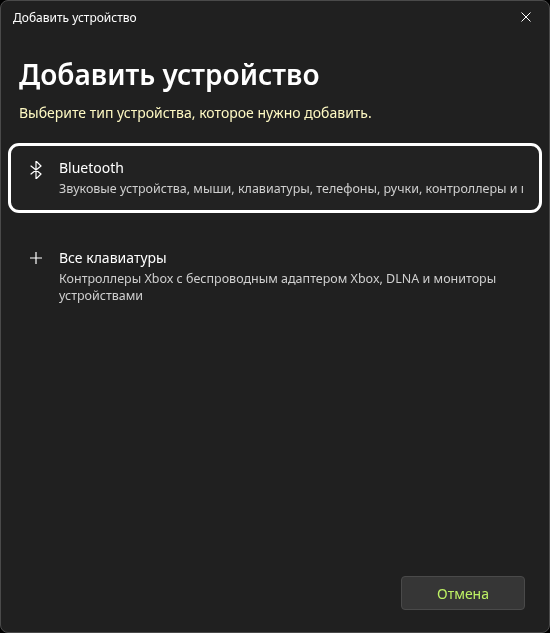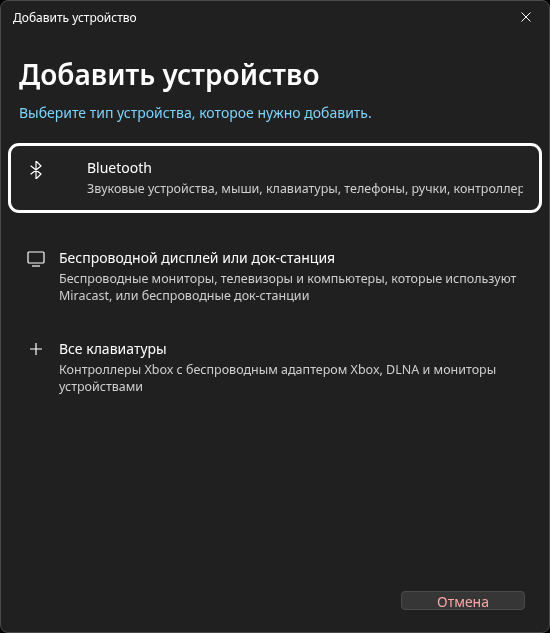--- a/index.html
+++ b/index.html
@@ -40,21 +40,21 @@
       display: flex; flex-direction: column;
     }
     .heading {
       color: #ffffff;
       font-size: 28px;
       font-weight: 600;
       margin-top: 12px;
       margin-bottom: 10px;
     }
     .subheading {
-      color: #7dd3fc;
+      color: #fef9c3;
       font-size: 14px;
       margin-bottom: 22px;
     }
     .options {
       display: flex; flex-direction: column;
     }
     .option {
       display: flex; align-items: flex-start;
       padding: 14px 12px 14px 6px;
       border-radius: 6px;
@@ -65,21 +65,20 @@
     .option.selected {
       outline: 3px solid #ffffff;
       outline-offset: -2px;
       background: #222222;
       margin-left: -10px;
       margin-right: -10px;
       margin-bottom: 16px;
       border-radius: 10px;
       padding-left: 16px;
       padding-right: 16px;
-      gap: 28px;
     }
     .option + .option {
       margin-top: 6px;
     }
     .icon-slot {
       width: 22px;
       flex: 0 0 22px;
       display: flex; justify-content: center;
       margin-top: 3px;
       color: #ffffff;
@@ -104,23 +103,23 @@
     }
     .option:not(.selected) .option-desc {
       white-space: normal;
     }
     .footer {
       padding: 16px 24px 22px 24px;
       display: flex; justify-content: flex-end;
     }
     .cancel-btn {
       min-width: 124px;
-      height: 19px;
+      height: 34px;
       background: #363636;
-      color: #fca5a5;
+      color: #bef264;
       border: 1px solid #4a4a4a;
       border-radius: 4px;
       font-size: 14px;
       font-family: inherit;
       cursor: pointer;
     }
     svg { display: block; }
   </style>
 </head>
 <body>
@@ -148,32 +147,20 @@
           <svg width="12" height="18" viewBox="0 0 12 18">
             <path d="M6 0 L6 18 L11 13 L1 5 M6 0 L11 5 L1 13" stroke="#ffffff" stroke-width="1.2" fill="none" stroke-linejoin="round" stroke-linecap="round"></path>
           </svg>
         </div>
         <div class="option-text">
           <div class="option-title">Bluetooth</div>
           <div class="option-desc">Звуковые устройства, мыши, клавиатуры, телефоны, ручки, контроллеры и прочее</div>
         </div>
       </div>
 
-      <div class="option">
-        <div class="icon-slot">
-          <svg width="18" height="16" viewBox="0 0 18 16">
-            <rect x="1" y="1" width="16" height="11" rx="1" stroke="#ffffff" stroke-width="1.2" fill="none"></rect>
-            <line x1="5" y1="15" x2="13" y2="15" stroke="#ffffff" stroke-width="1.2"></line>
-          </svg>
-        </div>
-        <div class="option-text">
-          <div class="option-title">Беспроводной дисплей или док-станция</div>
-          <div class="option-desc">Беспроводные мониторы, телевизоры и компьютеры, которые используют Miracast, или беспроводные док-станции</div>
-        </div>
-      </div>
 
       <div class="option">
         <div class="icon-slot">
           <svg width="14" height="14" viewBox="0 0 14 14">
             <path d="M7 1 L7 13 M1 7 L13 7" stroke="#ffffff" stroke-width="1.2"></path>
           </svg>
         </div>
         <div class="option-text">
           <div class="option-title">Все клавиатуры</div>
           <div class="option-desc">Контроллеры Xbox с беспроводным адаптером Xbox, DLNA и мониторы устройствами</div>

